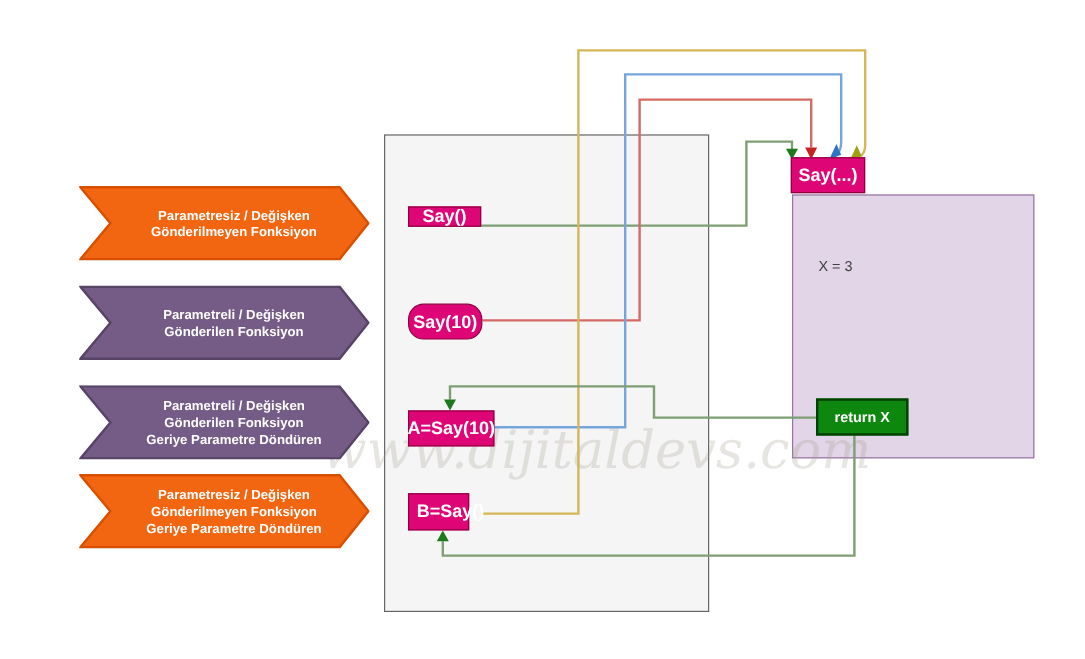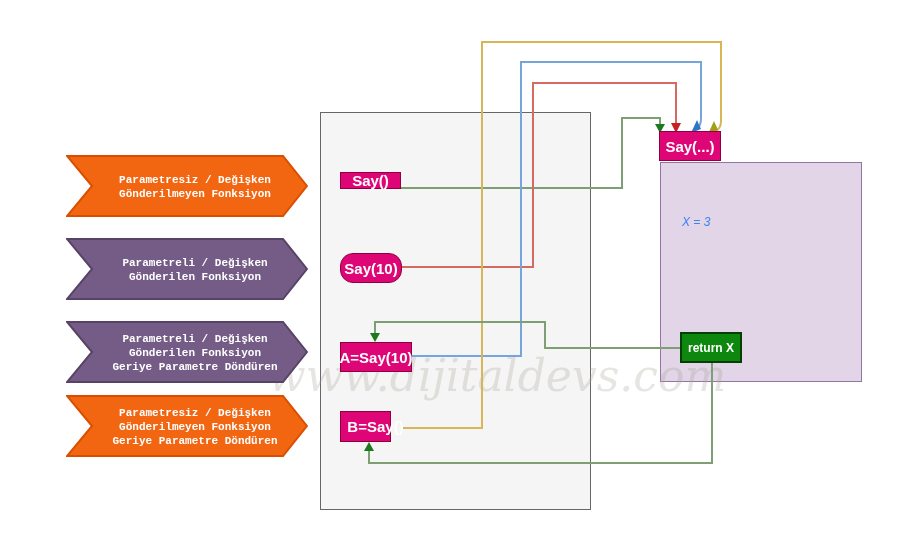--- a/index.html
+++ b/index.html
@@ -1,52 +1,52 @@
 <!DOCTYPE html>
 <html style="--orange: #F26611; --orange-stroke: #D94F00; --purple: #755C86; --purple-stroke: #564366; --pink: #DE0677; --pink-stroke: #90003F; --gold: #D9C511; --gold-stroke: #9C8E00; --green-box: #0D870D; --green-box-stroke: #053F05; --lavender: #E1D5E7; --lavender-stroke: #9673A6; --panel: #F5F5F5; --panel-stroke: #666666; --line-green: #7E9E73; --line-red: #D66A63; --line-blue: #76A5DC; --line-yellow: #D6B656; --arrow-green: #1B7A1B; --arrow-red: #C62222; --arrow-blue: #2E74C9; --arrow-yellow: #9FA013;"><head>
 <meta charset="utf-8">
 <style>
   html,body{margin:0;padding:0;background:#fff;}
   #canvas{position:relative;width:904px;height:549px;background:#ffffff;overflow:hidden;
           font-family:"Liberation Sans",sans-serif;}
 
   
-  .banner{position:absolute;left:66px;width:242px;height:64px;font-family:Liberation Mono, monospace;}
+  .banner{position:absolute;left:66px;width:242px;height:64px;}
   .banner svg{position:absolute;left:0;top:0;}
   .banner .fill-orange{fill:var(--orange);stroke:var(--orange-stroke);}
   .banner .fill-purple{fill:var(--purple);stroke:var(--purple-stroke);}
   .banner-label{position:absolute;left:0;top:0;width:100%;height:100%;
     display:flex;align-items:center;justify-content:center;
     padding-left:16px;box-sizing:border-box;
     color:#fff;font-weight:bold;font-size:11px;line-height:14px;
     text-align:center;white-space:pre-line;}
 
   
   .panel{position:absolute;box-sizing:border-box;}
   #python-panel{left:320px;top:112px;width:271px;height:398px;
     background:var(--panel);border:1px solid var(--panel-stroke);}
   #python-title{left:320px;top:84px;width:110px;height:28px;
     background:var(--gold);border:1px solid var(--gold-stroke);
     display:flex;align-items:center;justify-content:center;
     font-size:12px;color:#000;}
   #function-panel{left:660px;top:162px;width:202px;height:220px;
     background:var(--lavender);border:1px solid var(--lavender-stroke);}
-  #function-body{left:682px;top:215px;font-size:12px;color:#3b82f6;position:absolute;font-style:italic;}
+  #function-body{left:682px;top:215px;font-size:12px;color:#404040;position:absolute;}
 
   
   .pinkbox{position:absolute;box-sizing:border-box;
     background:var(--pink);border:1px solid var(--pink-stroke);
     color:#fff;font-weight:bold;font-size:15px;
     display:flex;align-items:center;justify-content:center;}
   #node-say{left:340px;top:172px;width:61px;height:17px;}
   #node-say10{left:340px;top:253px;width:62px;height:30px;border-radius:13px;}
   #node-asay10{left:340px;top:342px;width:72px;height:30px;}
   #node-bsay{left:340px;top:411px;width:51px;height:31px;padding-left:20px;}
   #node-saydots{left:659px;top:131px;width:62px;height:30px;}
-  #node-return{position:absolute;left:680px;top:332px;width:62px;height:31px;box-sizing:border-box;
+  #node-return{position:absolute;left:680px;top:332px;width:77px;height:31px;box-sizing:border-box;
     background:var(--green-box);border:2px solid var(--green-box-stroke);
     color:#fff;font-weight:bold;font-size:12px;
     display:flex;align-items:center;justify-content:center;}
 
   
   #wires{position:absolute;left:0;top:0;width:904px;height:549px;pointer-events:none;}
   #wires path.ln{fill:none;stroke-width:2;}
   .ln-green{stroke:var(--line-green);}
   .ln-red{stroke:var(--line-red);}
   .ln-blue{stroke:var(--line-blue);}

